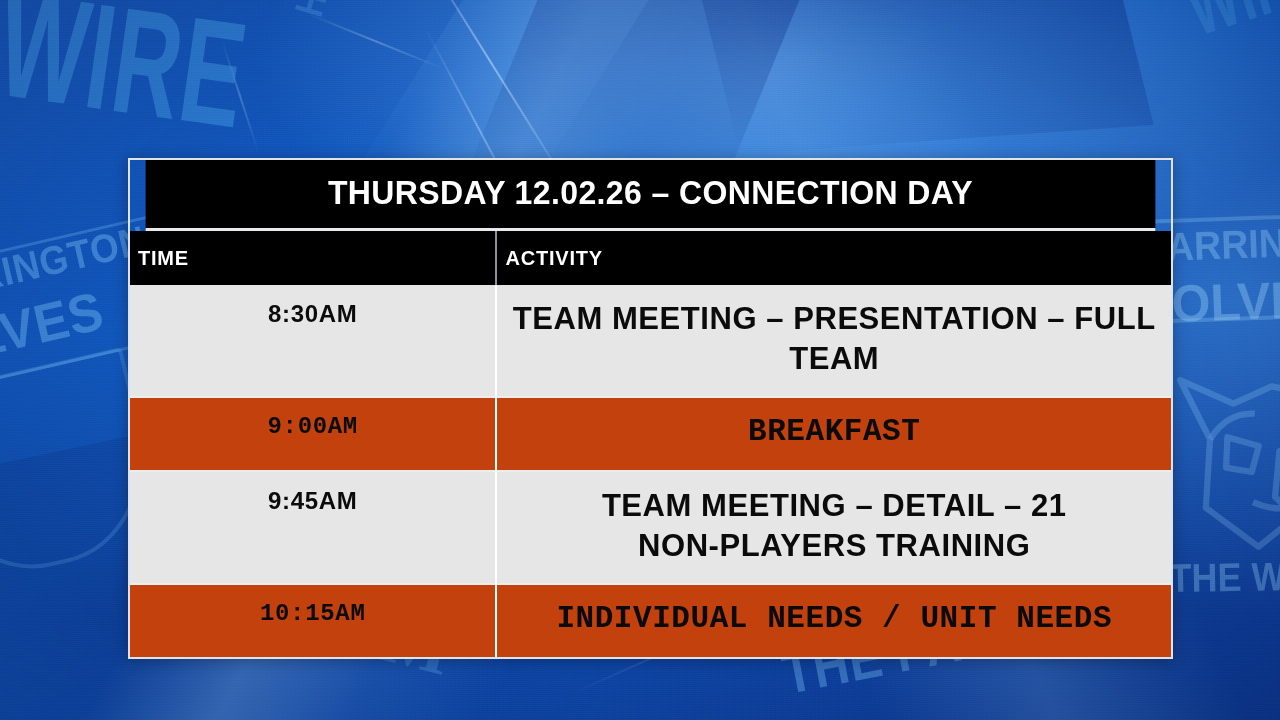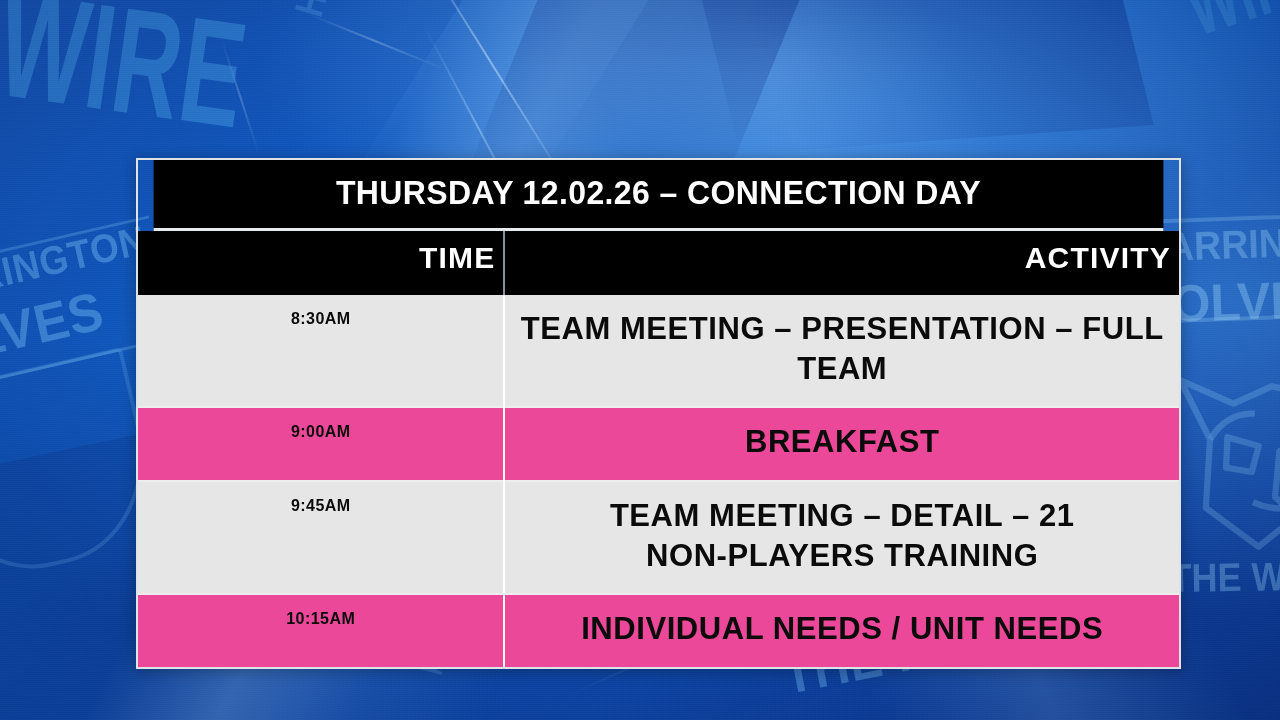--- a/index.html
+++ b/index.html
@@ -247,21 +247,21 @@
   }
 
   .bg-vignette {
     background: radial-gradient(ellipse 88% 92% at 50% 46%,
         rgba(0,0,0,0.0) 40%, rgba(0,20,70,0.28) 100%);
   }
 
   
   #schedule {
     position: absolute;
-    left: 136px;
+    left: 128px;
     top: 158px;
     width: 1045px;
     border: 2px solid #dfe3e6;
     box-sizing: border-box;
     box-shadow: 0 2px 14px rgba(0,0,0,0.30);
   }
 
   .title-row {
     background: #000000;
     color: #ffffff;
@@ -282,49 +282,49 @@
     table-layout: fixed;
   }
 
   table.sched col.c-time { width: 35.2%; }
   table.sched col.c-act  { width: 64.8%; }
 
   table.sched th {
     background: #000000;
     color: #ffffff;
     font-weight: bold;
-    font-size: 30px;
+    font-size: 20px;
     letter-spacing: 0.04em;
     text-transform: uppercase;
     height: 54px;
     vertical-align: middle;
-    text-align: right;
-    padding: 0 8px 10px;
+    text-align: left;
+    padding: 0 8px 0;
   }
   table.sched th.th-time { border-right: 2px solid #8d9298; }
 
   table.sched td {
     color: #0b0b0b;
     font-weight: bold;
     font-size: 31px;
     letter-spacing: 0.018em;
     text-align: center;
     vertical-align: top;
     padding: 14px 10px 18px;
     text-transform: uppercase;
     line-height: 1.28;
   }
   table.sched td.td-time {
     border-right: 2px solid #ffffff;
-    font-size: 16px;
+    font-size: 24px;
     letter-spacing: 0.028em;
   }
 
   table.sched tr.row-odd  td { background: #e6e6e6; }
-  table.sched tr.row-even td { background: #ec4899; }
+  table.sched tr.row-even td { background: #c2410c; font-family: Liberation Mono, monospace; }
 
   table.sched tr + tr td { border-top: 2px solid #f4f4f4; }
   table.sched tr.row-even + tr td,
   table.sched tr + tr.row-even td { border-top: 2px solid #ededed; }
 
   .cell-line { display: block; }
 </style>
 </head>
 <body>
 

